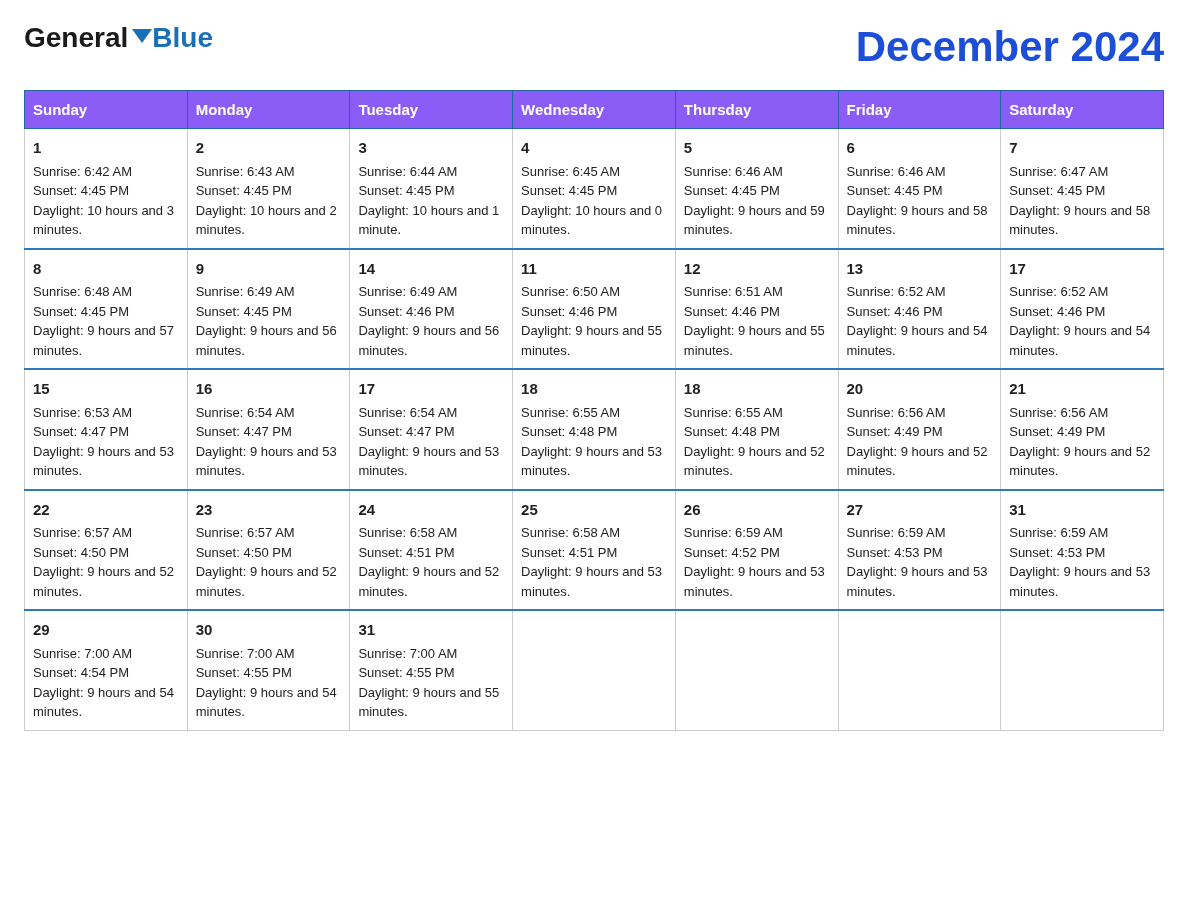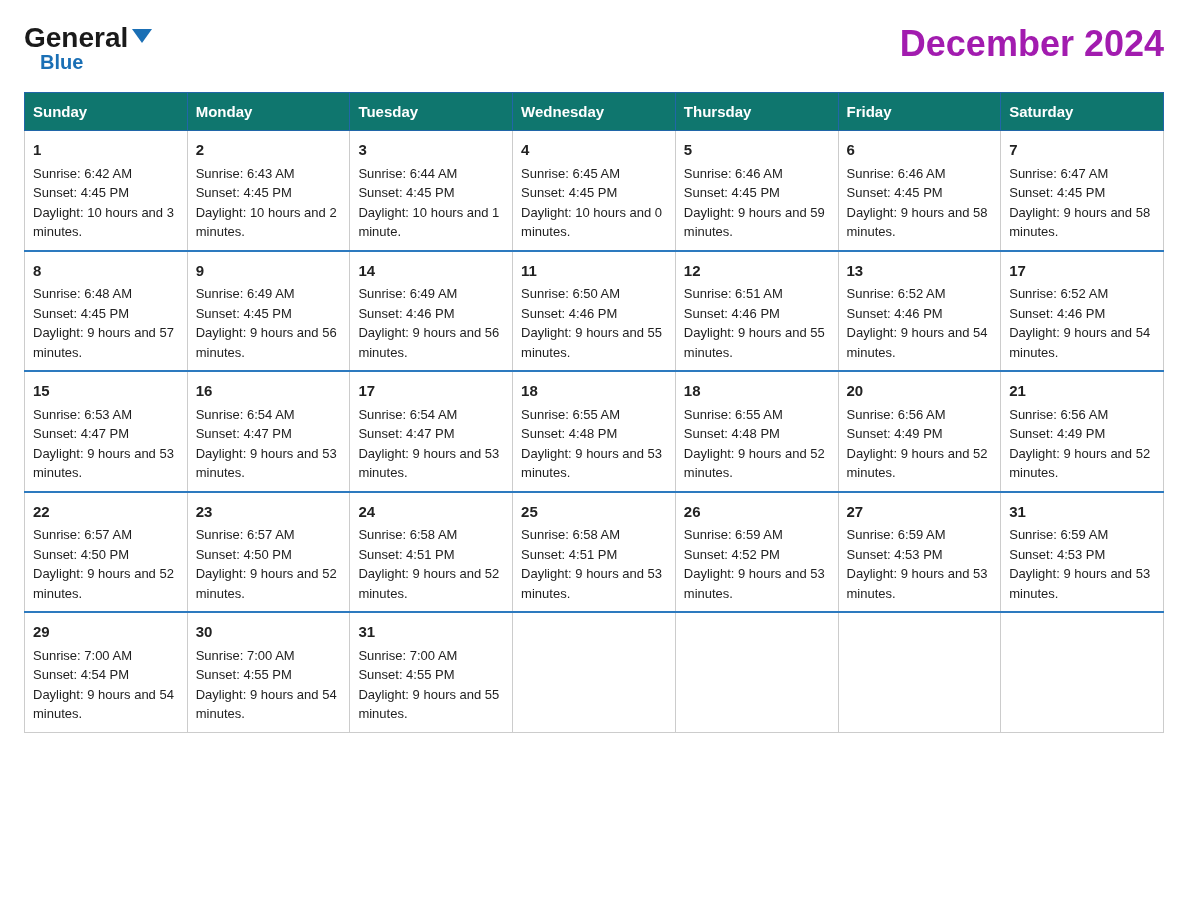--- a/index.html
+++ b/index.html
@@ -11,70 +11,69 @@
       min-height: 918px;
     }
     .header {
       display: flex;
       justify-content: space-between;
       align-items: flex-start;
       margin-bottom: 20px;
     }
     .logo {
       display: flex;
-      flex-direction: column;
+      flex-direction: row;
       align-items: flex-start;
     }
     .logo-general {
       font-size: 28px;
       font-weight: bold;
       color: #1a1a1a;
       line-height: 1;
     }
     .logo-blue {
-      font-size: 20px;
+      font-size: 28px;
       font-weight: bold;
       color: #1a6fb5;
       line-height: 1;
-      margin-left: 16px;
     }
     .logo-triangle {
       display: inline-block;
       width: 0;
       height: 0;
       border-left: 10px solid transparent;
       border-right: 10px solid transparent;
       border-top: 14px solid #1a6fb5;
       margin-left: 4px;
       vertical-align: middle;
       position: relative;
       top: -2px;
     }
     .title-block {
       text-align: right;
     }
     .month-title {
-      font-size: 36px;
+      font-size: 42px;
       font-weight: bold;
-      color: #a21caf;
+      color: #1d4ed8;
       line-height: 1.1;
       margin-left: 32px;
     }
     .location {
       font-size: 22px;
       color: #444;
       margin-top: 4px;
     }
     .calendar-table {
       width: 100%;
       border-collapse: collapse;
       border: 1px solid #aaa;
     }
     .calendar-table th {
-      background-color: #0f766e;
+      background-color: #8b5cf6;
       color: #fff;
       font-size: 15px;
       font-weight: bold;
       padding: 10px 8px;
       text-align: left;
       border: 1px solid #2066a8;
     }
     .calendar-table td {
       vertical-align: top;
       padding: 8px;

